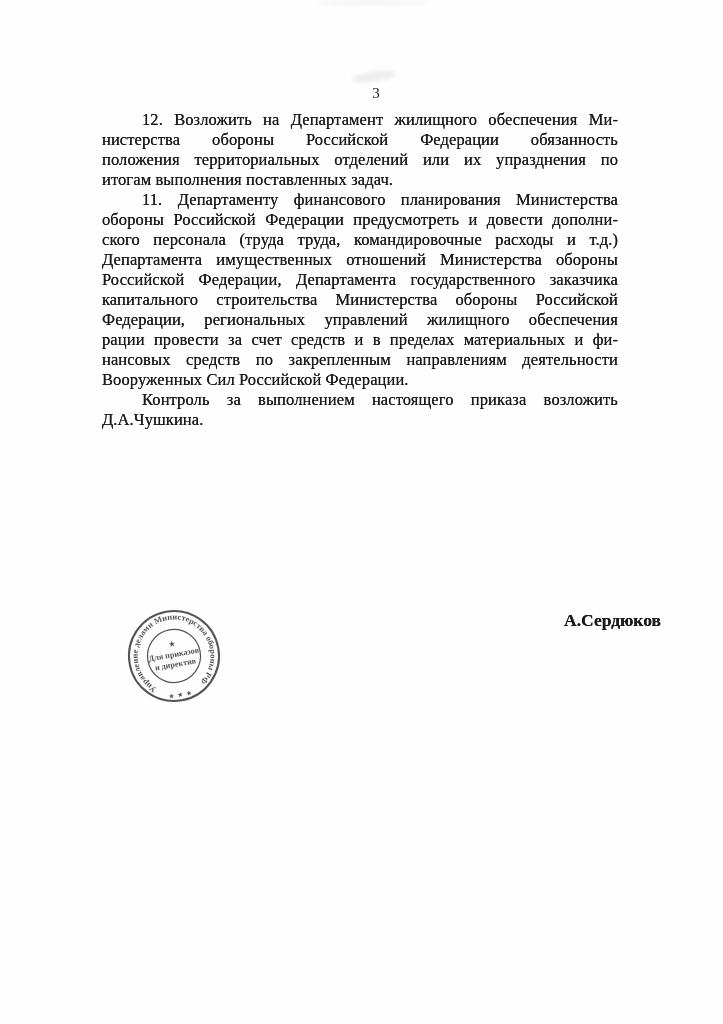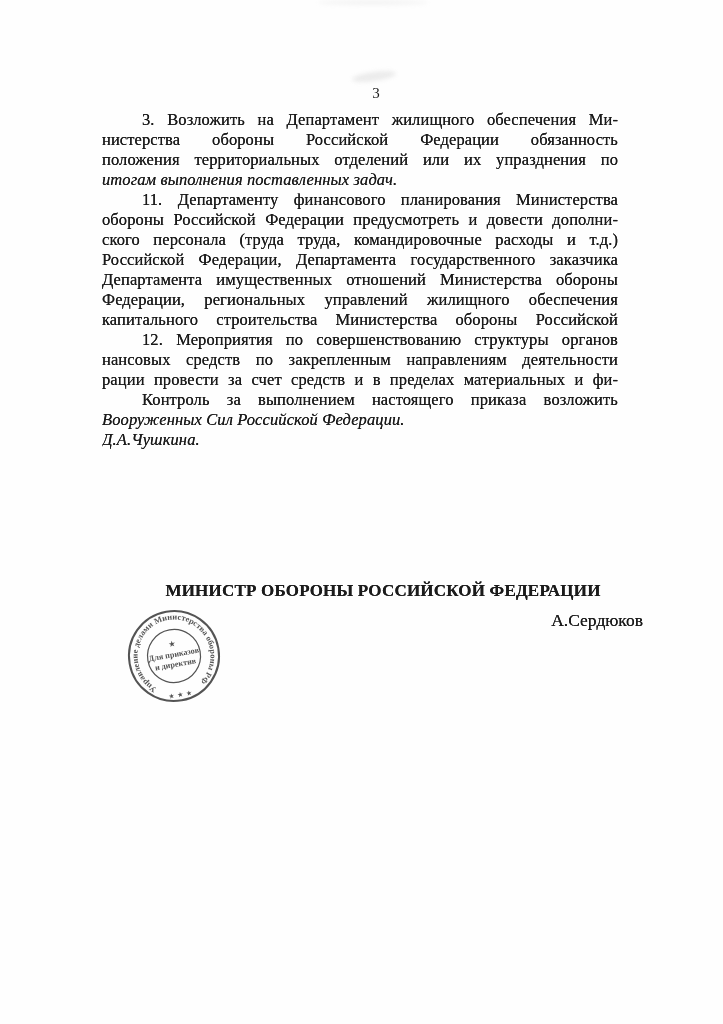--- a/index.html
+++ b/index.html
@@ -23,72 +23,70 @@
   .body{
     position:absolute;left:102px;top:110px;width:516px;
     font-size:16.5px;line-height:20px;
     letter-spacing:.1px;
     text-shadow:0 0 .3px currentColor;
   }
   .line{
     height:20px;overflow:hidden;
     text-align:justify;text-align-last:justify;
   }
-  .line.last{text-align-last:left;font-style:italic;}
+  .line.last{text-align-last:left;}
   .line.first{text-indent:40px;}
   .sig-title{
     position:absolute;left:102px;top:580px;width:516px;height:22px;
     text-align:center;font-size:17px;line-height:22px;font-weight:bold;
     letter-spacing:.2px;transform:translateX(23px);
     text-shadow:0 0 .3px currentColor;
   }
   .sig-name{
-    position:absolute;left:100px;top:609px;width:543px;height:22px;
-    text-align:right;font-size:17.5px;line-height:22px;font-weight:normal;
+    position:absolute;left:118px;top:609px;width:543px;height:22px;
+    text-align:right;font-size:17.5px;line-height:22px;font-weight:bold;
     text-shadow:0 0 .3px currentColor;
   }
   .stamp{position:absolute;left:124px;top:606px;width:100px;height:100px;opacity:.82;}
   .stamp .ring{fill:none;stroke:#2f2f2f;}
   .stamp text{fill:#2f2f2f;font-family:"Liberation Serif","DejaVu Serif",serif;font-weight:bold;}
   .stamp .st{text-anchor:middle;}
 </style>
 </head>
 <body>
 
 <div class="page">
 
   <div class="artifact a1"></div>
   <div class="artifact a2"></div>
 
   <div class="pageno">3</div>
 
   <div class="body">
-    <div class="line first">3. Возложить на Департамент жилищного обеспечения Ми-</div>
+    <div class="line first">12. Возложить на Департамент жилищного обеспечения Ми-</div>
     <div class="line">нистерства обороны Российской Федерации обязанность</div>
     <div class="line">положения территориальных отделений или их упразднения по</div>
     <div class="line last">итогам выполнения поставленных задач.</div>
 
     <div class="line first">11. Департаменту финансового планирования Министерства</div>
     <div class="line">обороны Российской Федерации предусмотреть и довести дополни-</div>
     <div class="line">ского персонала (труда труда, командировочные расходы и т.д.)</div>
+    <div class="line">Департамента имущественных отношений Министерства обороны</div>
     <div class="line">Российской Федерации, Департамента государственного заказчика</div>
-    <div class="line">Департамента имущественных отношений Министерства обороны</div>
+    <div class="line">капитального строительства Министерства обороны Российской</div>
     <div class="line">Федерации, региональных управлений жилищного обеспечения</div>
-    <div class="line">капитального строительства Министерства обороны Российской</div>
 
-    <div class="line first">12. Мероприятия по совершенствованию структуры органов</div>
+    <div class="line">рации провести за счет средств и в пределах материальных и фи-</div>
     <div class="line">нансовых средств по закрепленным направлениям деятельности</div>
-    <div class="line">рации провести за счет средств и в пределах материальных и фи-</div>
+    <div class="line last">Вооруженных Сил Российской Федерации.</div>
+
     <div class="line first">Контроль за выполнением настоящего приказа возложить</div>
-
-    <div class="line last">Вооруженных Сил Российской Федерации.</div>
     <div class="line last">Д.А.Чушкина.</div>
   </div>
 
-  <div class="sig-title">МИНИСТР ОБОРОНЫ РОССИЙСКОЙ ФЕДЕРАЦИИ</div>
   <div class="sig-name">А.Сердюков</div>
 
   <svg class="stamp" viewBox="-50 -50 100 100" xmlns="http://www.w3.org/2000/svg">
     <g transform="rotate(-10)">
       <circle class="ring" r="45" stroke-width="2"></circle>
       <circle class="ring" r="26.5" stroke-width="1.2"></circle>
       <path id="rimPath" d="M -22.47 28.77 A 36.5 36.5 0 1 1 17.14 32.23" fill="none"></path>
       <text font-size="8.2" letter-spacing="0">
         <textPath href="#rimPath" startOffset="0" textLength="182" lengthAdjust="spacingAndGlyphs">Управление делами Министерства обороны РФ</textPath>
       </text>

